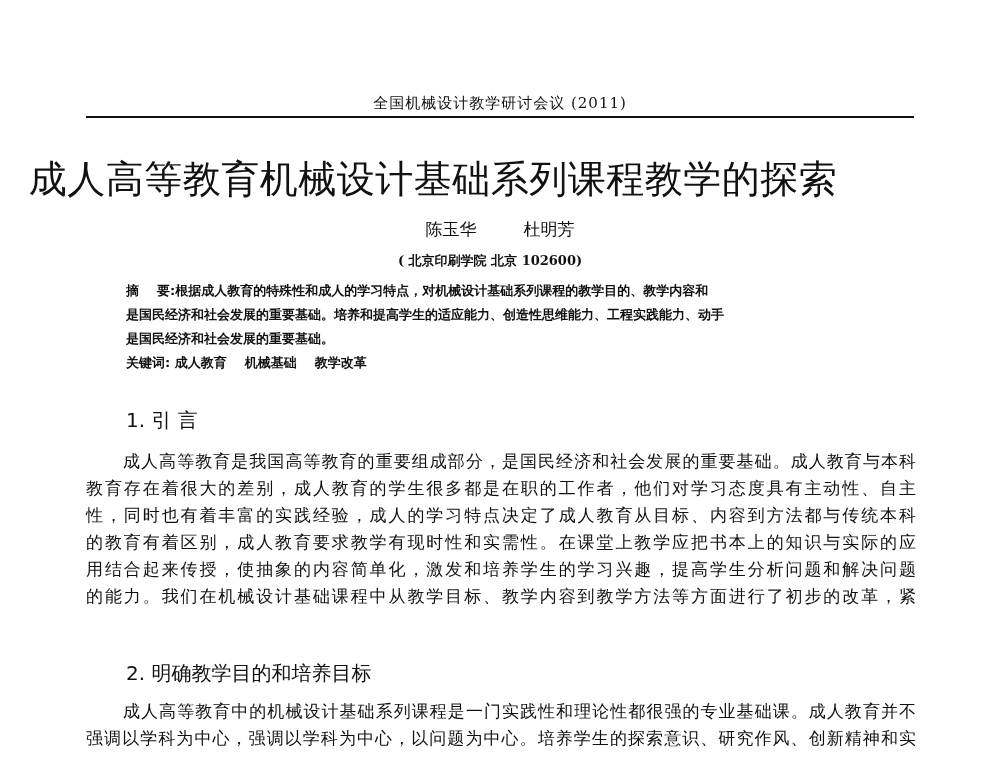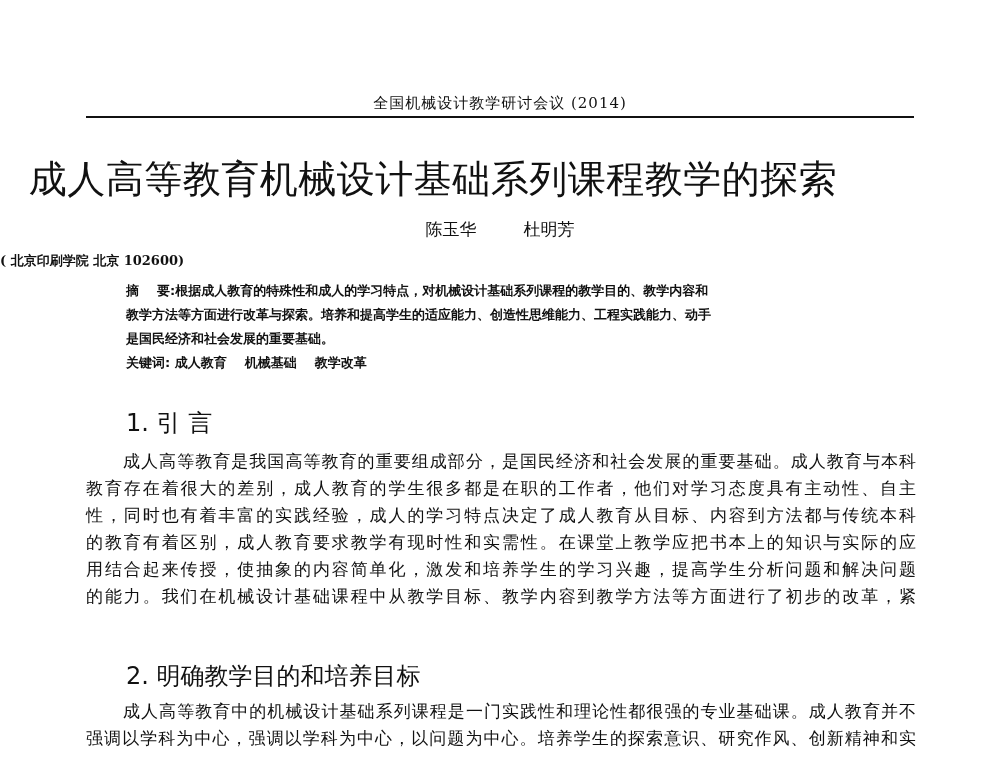--- a/index.html
+++ b/index.html
@@ -2,54 +2,54 @@
 <html><head>
 <meta charset="utf-8">
 <style>
   html, body { margin: 0; padding: 0; background: #ffffff; }
   body { width: 1000px; height: 760px; overflow: hidden; position: relative; color: #111; font-family: "DejaVu Sans", sans-serif; }
   .abs { position: absolute; }
   .running-head { left: 0; width: 1000px; top: 94px; text-align: center; font-size: 15px; letter-spacing: 1px; font-family: "DejaVu Serif", serif; }
   .head-rule { left: 86px; width: 828px; top: 116px; height: 0; border-top: 2px solid #111; }
   .title { left: 0; width: 866px; top: 156px; text-align: center; font-size: 38px; letter-spacing: 0.5px; line-height: 46px; }
   .authors { left: 0; width: 1000px; top: 218px; text-align: center; font-size: 17px; font-family: "DejaVu Serif", serif; word-spacing: 4px; }
-  .affil { left: 0; width: 980px; top: 252px; font-size: 13px; font-family: "DejaVu Serif", serif; font-weight: bold; }
+  .affil { left: 0; width: 980px; top: 252px; text-align: center; font-size: 13px; font-family: "DejaVu Serif", serif; font-weight: bold; }
   .abstract { left: 126px; width: 720px; top: 279px; font-size: 13px; font-weight: bold; line-height: 24px; }
   .abstract .line { white-space: nowrap; display: block; }
   .kw-line { white-space: nowrap; }
-  .sec { left: 126px; font-size: 24px; }
+  .sec { left: 126px; font-size: 20px; }
   .sec1 { top: 407px; }
   .sec2 { top: 660px; }
   .body { left: 86px; width: 830px; font-size: 17px; line-height: 27px; }
   .body .line { display: block; white-space: nowrap; text-align: justify; text-align-last: justify; }
   .body .line.last { text-align-last: left; }
   .body .line.indent { padding-left: 37px; }
   .p1 { top: 448px; }
   .p2 { top: 698px; }
   .label-gap { display: inline-block; width: 18px; }
 </style>
 </head>
 <body>
 
-<div class="abs running-head">全国机械设计教学研讨会议 (2014)</div>
+<div class="abs running-head">全国机械设计教学研讨会议 (2011)</div>
 <div class="abs head-rule"></div>
 
 <div class="abs title">成人高等教育机械设计基础系列课程教学的探索</div>
 
 <div class="abs authors">
   <span>陈玉华</span>
   <span style="display:inline-block;width:28px"></span>
   <span>杜明芳</span>
 </div>
 
 <div class="abs affil">( 北京印刷学院  北京   102600)</div>
 
 <div class="abs abstract">
   <span class="line"><span>摘</span><span class="label-gap"></span><span>要:</span><span>根据成人教育的特殊性和成人的学习特点，对机械设计基础系列课程的教学目的、教学内容和</span></span>
-  <span class="line">教学方法等方面进行改革与探索。培养和提高学生的适应能力、创造性思维能力、工程实践能力、动手</span>
+  <span class="line">是国民经济和社会发展的重要基础。培养和提高学生的适应能力、创造性思维能力、工程实践能力、动手</span>
   <span class="line">是国民经济和社会发展的重要基础。</span>
   <span class="line kw-line"><span>关键词:</span> <span>成人教育</span><span class="label-gap"></span><span>机械基础</span><span class="label-gap"></span><span>教学改革</span></span>
 </div>
 
 <div class="abs sec sec1">1. 引  言</div>
 
 <div class="abs body p1">
   <span class="line indent">成人高等教育是我国高等教育的重要组成部分，是国民经济和社会发展的重要基础。成人教育与本科</span>
   <span class="line">教育存在着很大的差别，成人教育的学生很多都是在职的工作者，他们对学习态度具有主动性、自主</span>
   <span class="line">性，同时也有着丰富的实践经验，成人的学习特点决定了成人教育从目标、内容到方法都与传统本科</span>

